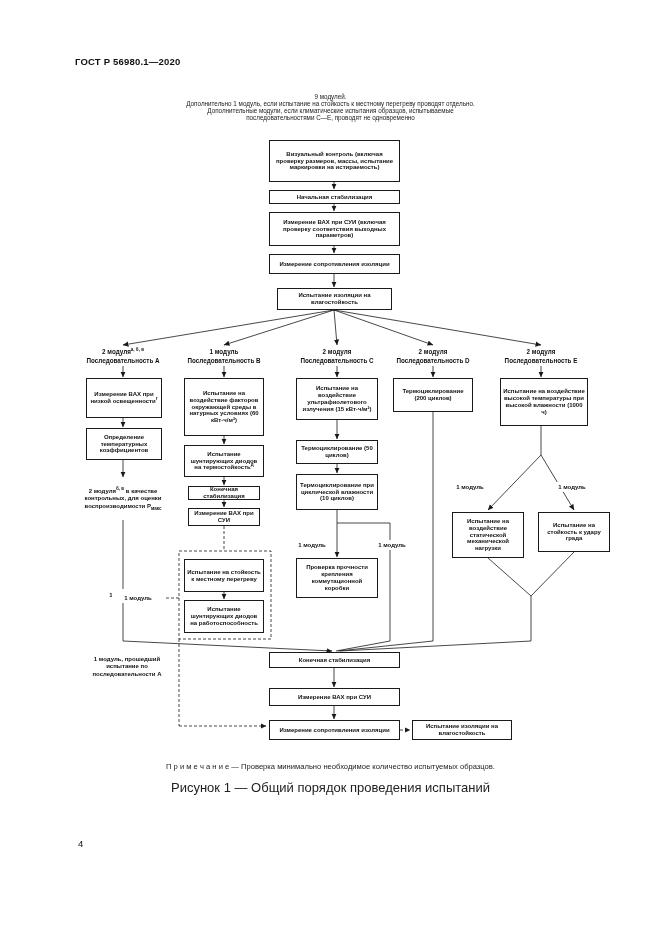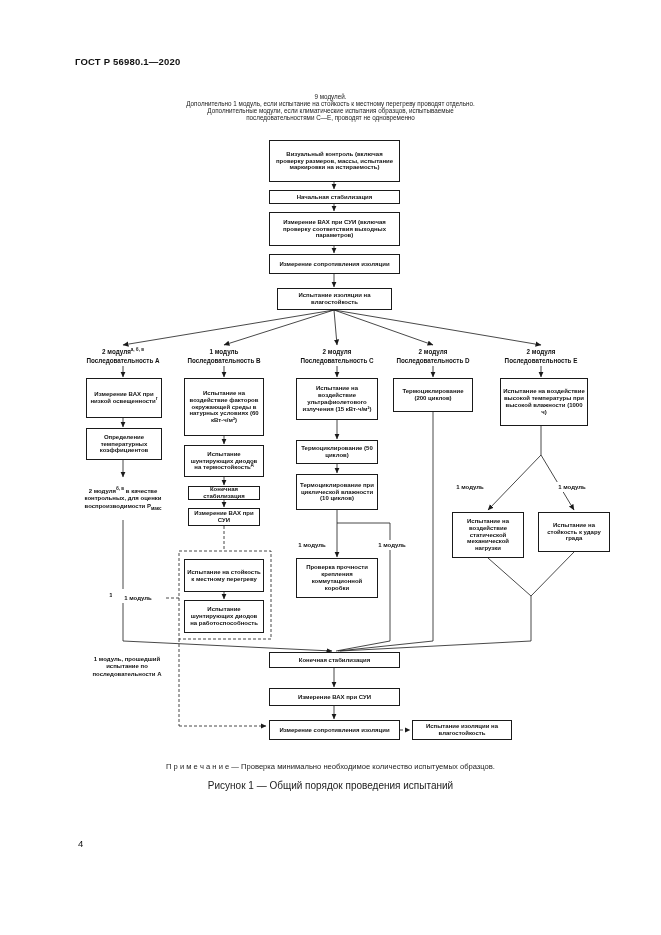--- a/index.html
+++ b/index.html
@@ -13,21 +13,21 @@
         font-size:6px;font-weight:bold;line-height:1.15;box-sizing:border-box;padding:1px 2px;}
   .t{display:block;text-align:center;width:100%;}
   .lbl{position:absolute;background:#fff;display:flex;align-items:center;justify-content:center;
        font-size:6px;font-weight:bold;text-align:center;box-sizing:border-box;}
   .note-block{position:absolute;background:#fff;font-size:6px;font-weight:bold;text-align:center;line-height:1.2;
        display:flex;align-items:center;justify-content:center;box-sizing:border-box;}
   .seq-h{position:absolute;text-align:center;font-size:6.3px;font-weight:bold;line-height:1.35;}
   sup{font-size:4.5px;vertical-align:super;line-height:0;}
   sub{font-size:4.5px;vertical-align:sub;line-height:0;}
   .foot-note{position:absolute;left:0;top:762px;width:661px;text-align:center;font-size:7.6px;color:#222;}
-  .fig-caption{position:absolute;left:0;top:780px;width:661px;text-align:center;font-size:10px;color:#222;}
+  .fig-caption{position:absolute;left:0;top:780px;width:661px;text-align:center;font-size:13px;color:#222;}
 </style>
 </head>
 <body>
 
 <div class="page">
 
   <div class="doc-header">ГОСТ Р 56980.1—2020</div>
 
   <div class="top-notes">
     <div>9 модулей.</div>

